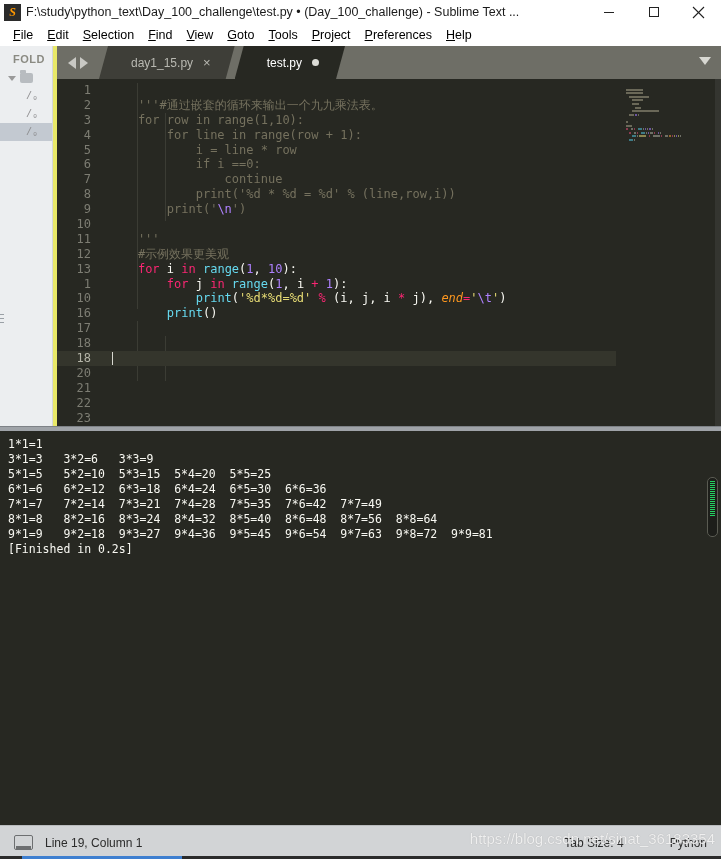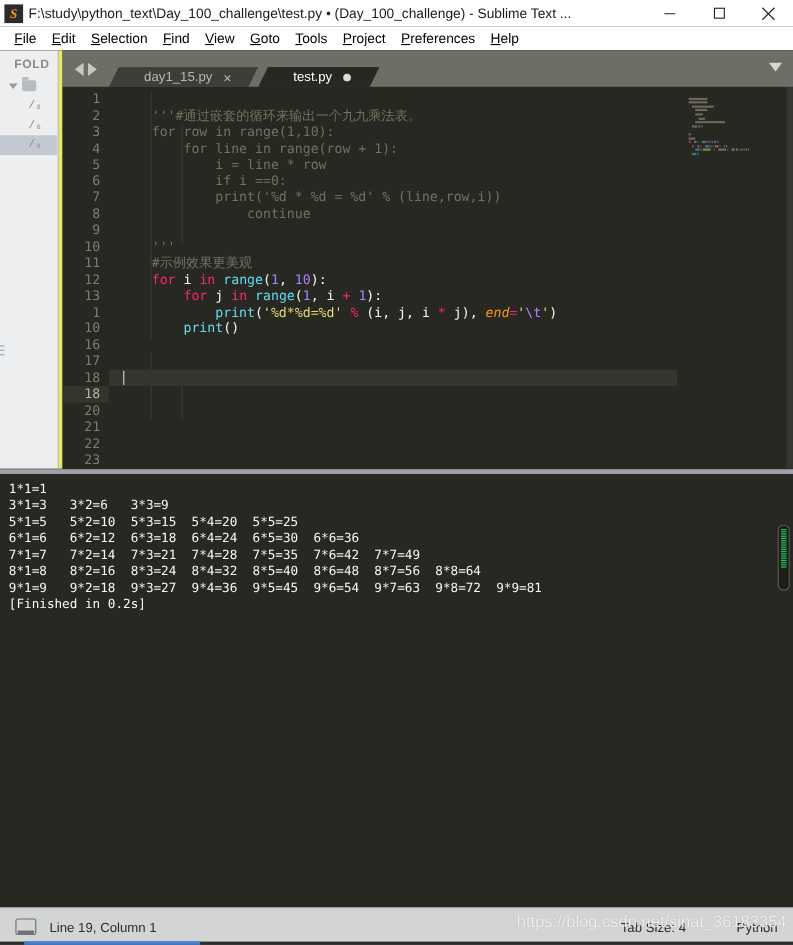--- a/index.html
+++ b/index.html
@@ -198,21 +198,21 @@
     flex: 0 0 42px;
   }
   .arrow-l, .arrow-r {
     width: 0; height: 0;
     border-top: 6px solid transparent;
     border-bottom: 6px solid transparent;
   }
   .arrow-l { border-right: 8px solid #c9c9c4; }
   .arrow-r { border-left: 8px solid #c9c9c4; }
   .tab {
-    height: 18px;
+    height: 33px;
     display: flex;
     align-items: center;
     position: relative;
     padding: 0 0 0 6px;
     box-sizing: border-box;
   }
   .tab .tab-shape {
     position: absolute;
     inset: 0;
     clip-path: polygon(9px 0, 100% 0, calc(100% - 9px) 100%, 0 100%);
@@ -585,22 +585,23 @@
           <span class="ind" style="left:38px;top:4px;height:226px;"></span>
           <span class="ind" style="left:66px;top:34px;height:108px;"></span>
           <span class="ind" style="left:38px;top:242px;height:60px;"></span>
           <span class="ind" style="left:66px;top:257px;height:45px;"></span>
         <div class="cl"></div>
             <div class="cl"><span class="t-com">    '''#通过嵌套的循环来输出一个九九乘法表。</span></div>
             <div class="cl"><span class="t-com">    for row in range(1,10):</span></div>
             <div class="cl"><span class="t-com">        for line in range(row + 1):</span></div>
             <div class="cl"><span class="t-com">            i = line * row</span></div>
             <div class="cl"><span class="t-com">            if i ==0:</span></div>
+            <div class="cl"><span class="t-com">                continue</span></div>
             <div class="cl"><span class="t-com">            print('%d * %d = %d' % (line,row,i))</span></div>
-            <div class="cl"><span class="t-com">                continue</span></div>
+            <div class="cl"><span class="t-com">        print('</span><span class="t-esc">\n</span><span class="t-com">')</span></div>
             <div class="cl"></div>
             <div class="cl"><span class="t-com">    '''</span></div>
             <div class="cl"><span class="t-com">    #示例效果更美观</span></div>
             <div class="cl"><span>    </span><span class="t-kw">for</span><span> i </span><span class="t-kw">in</span><span> </span><span class="t-fn">range</span><span class="t-par">(</span><span class="t-num">1</span><span class="t-par">, </span><span class="t-num">10</span><span class="t-par">):</span></div>
             <div class="cl"><span>        </span><span class="t-kw">for</span><span> j </span><span class="t-kw">in</span><span> </span><span class="t-fn">range</span><span class="t-par">(</span><span class="t-num">1</span><span class="t-par">, i </span><span class="t-op">+</span><span class="t-par"> </span><span class="t-num">1</span><span class="t-par">):</span></div>
             <div class="cl"><span>            </span><span class="t-fn">print</span><span class="t-par">(</span><span class="t-str">'%d*%d=%d'</span><span> </span><span class="t-op">%</span><span class="t-par"> (i, j, i </span><span class="t-op">*</span><span class="t-par"> j), </span><span class="t-var">end</span><span class="t-op">=</span><span class="t-str">'</span><span class="t-esc">\t</span><span class="t-str">'</span><span class="t-par">)</span></div>
             <div class="cl"><span>        </span><span class="t-fn">print</span><span class="t-par">()</span></div>
             <div class="cl"></div>
             <div class="cl"></div>
             <div class="cl active"><span class="caret"></span></div>

